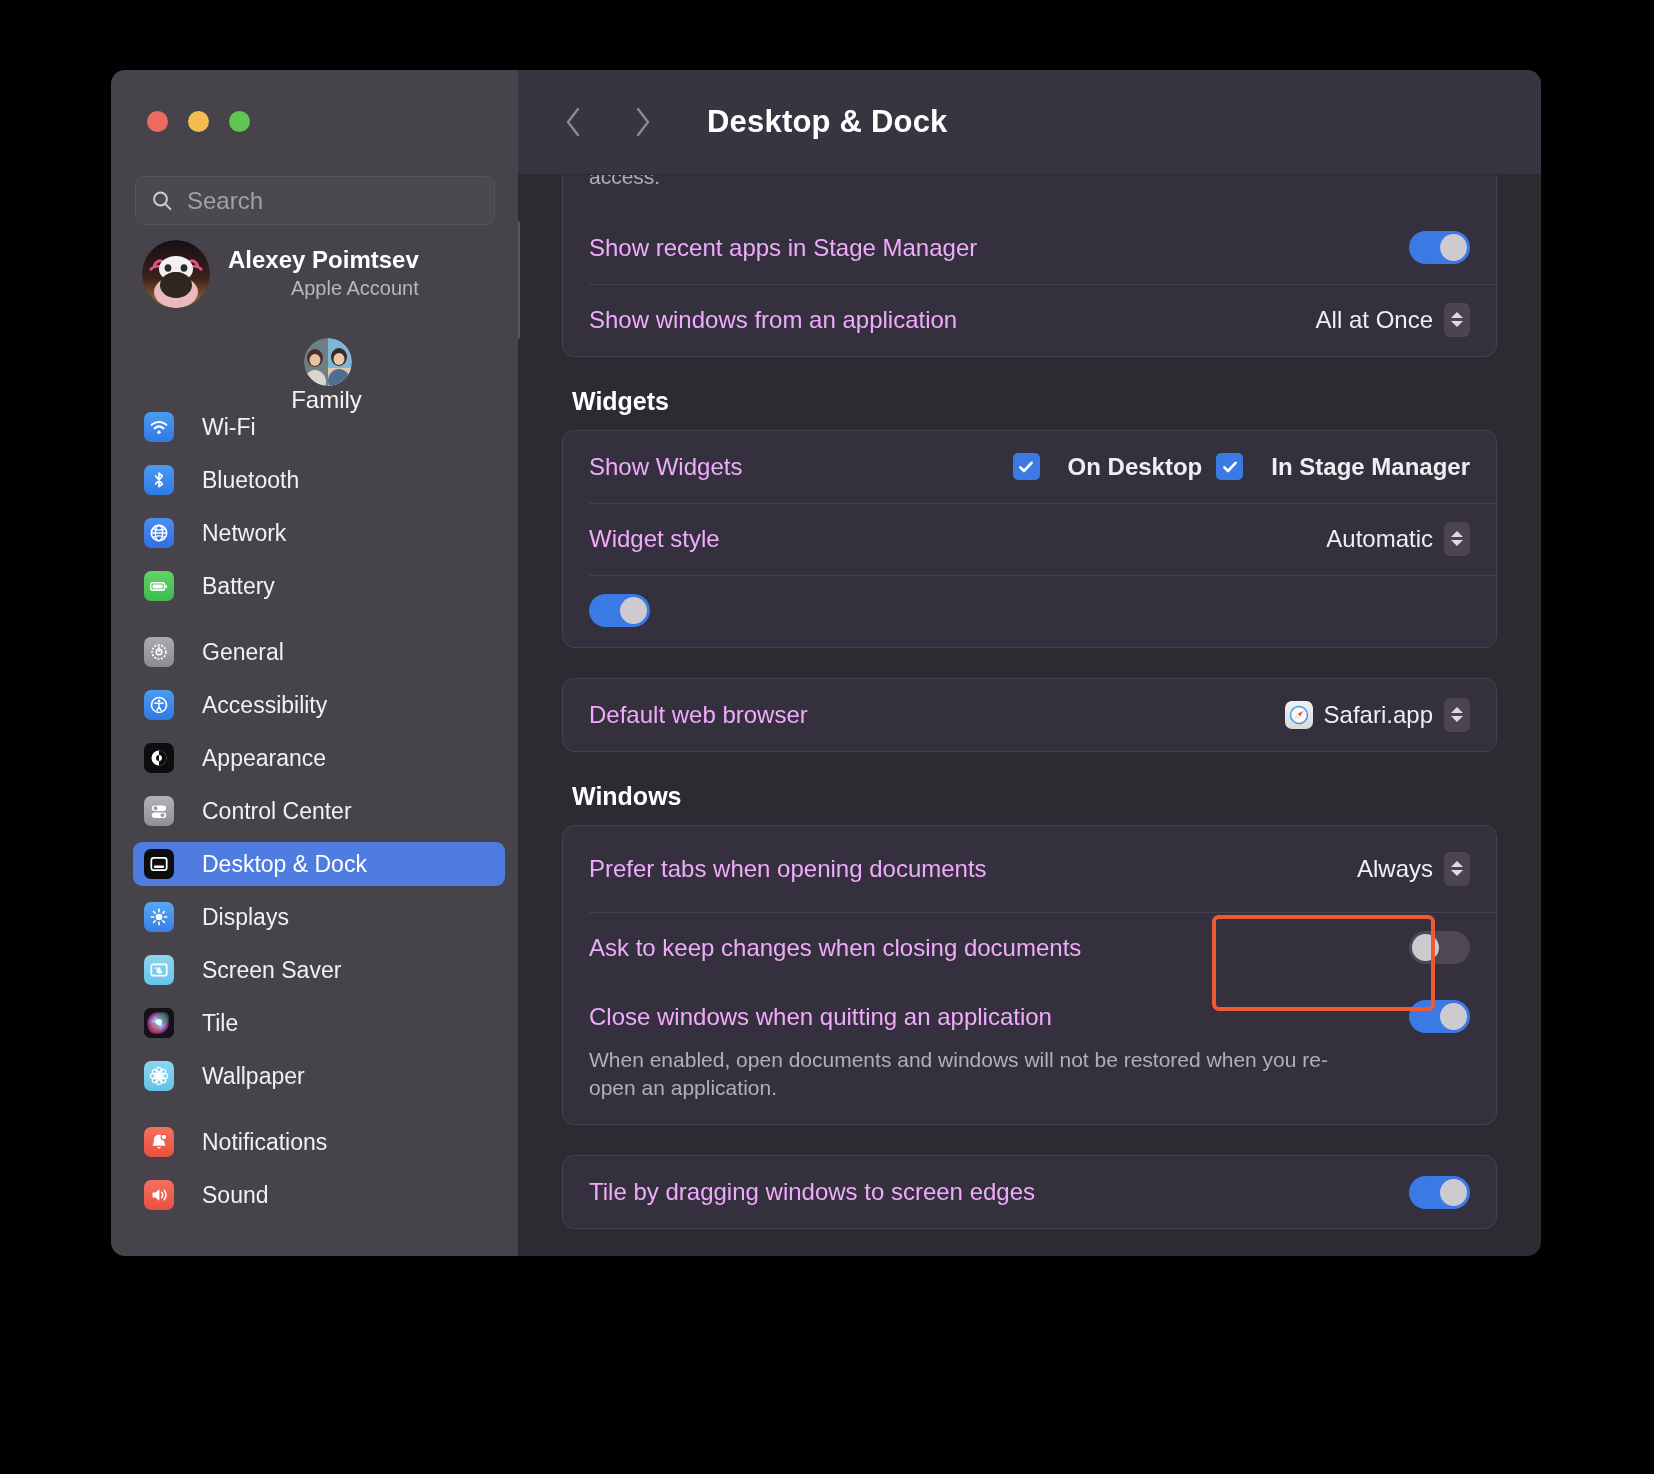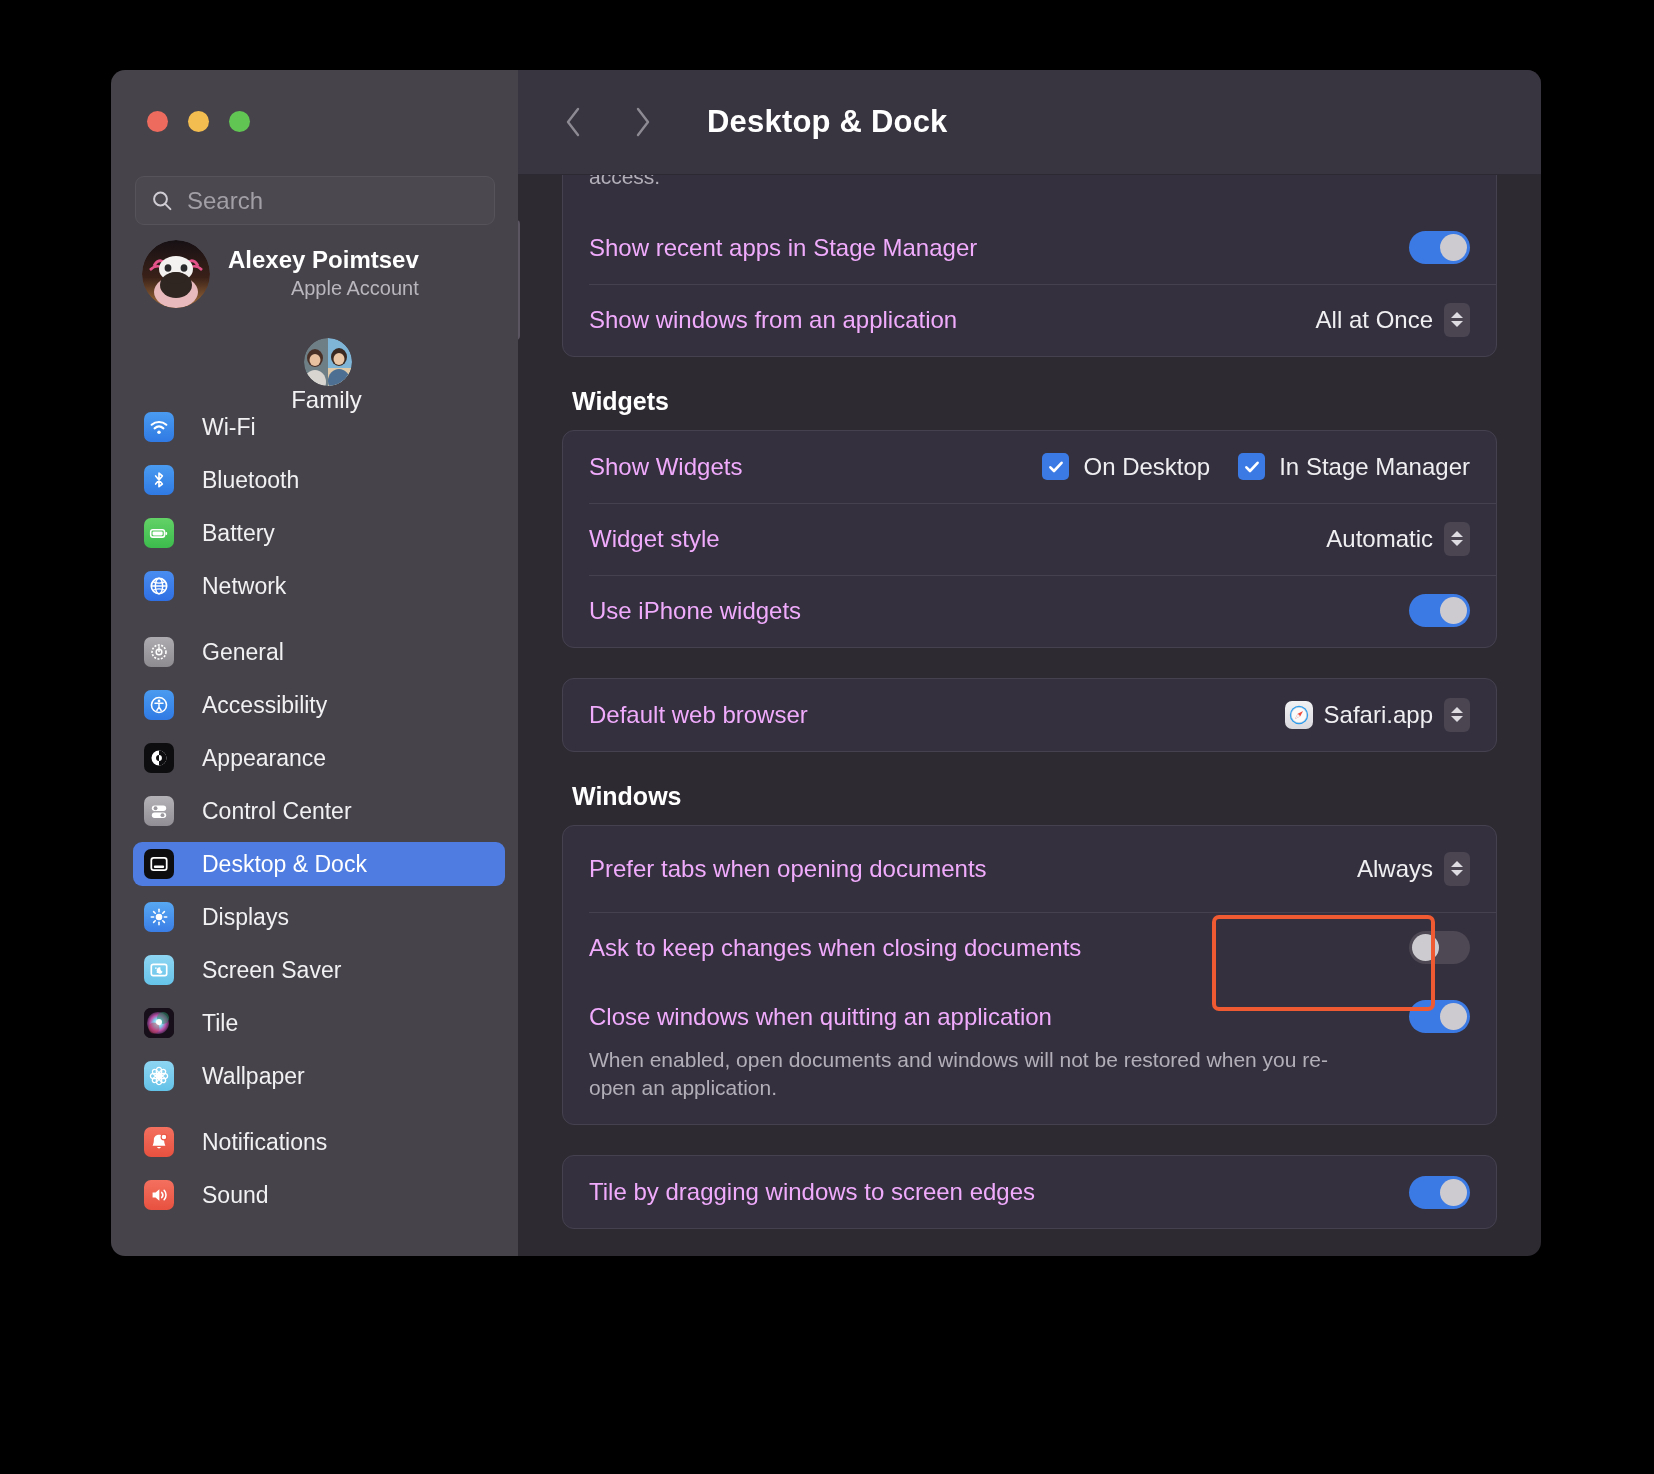--- a/index.html
+++ b/index.html
@@ -272,21 +272,21 @@
     display: flex; flex-direction: column;
     align-items: center; justify-content: center;
     gap: 3px;
     flex: 0 0 26px;
   }
   .chev { width: 0; height: 0; }
   .chev.up { border-left: 6px solid transparent; border-right: 6px solid transparent; border-bottom: 6px solid #dedce1; }
   .chev.down { border-left: 6px solid transparent; border-right: 6px solid transparent; border-top: 6px solid #dedce1; }
 
   
-  .checkgroup { display: flex; align-items: center; gap: 14px; margin-left: 28px; }
+  .checkgroup { display: flex; align-items: center; gap: 28px; margin-left: 14px; font-weight: bold; }
   .checkbox {
     width: 27px; height: 27px; border-radius: 5px;
     background: #3b7ae4;
     display: flex; align-items: center; justify-content: center;
     flex: 0 0 27px;
   }
   .checklabel { color: #efeef1; font-size: 24px; white-space: nowrap; }
 
   
   .safari-badge {
@@ -410,40 +410,40 @@
           </div>
           <div class="navitem">
             <span class="appicon" style="background:linear-gradient(180deg,#4a9bf0,#2f7ae4)">
               <svg width="20" height="20" viewBox="0 0 24 24" fill="none">
                 <path d="M8 7.2l8 9.6-4 3.2V3.8l4 3.4-8 9.6" stroke="#fff" stroke-width="2" stroke-linejoin="round" stroke-linecap="round" fill="none"></path>
               </svg>
             </span>
             <span class="label">Bluetooth</span>
           </div>
           <div class="navitem">
+            <span class="appicon" style="background:linear-gradient(180deg,#4a8df0,#2f6fe4)">
+              <svg width="22" height="22" viewBox="0 0 24 24" fill="none">
+                <circle cx="12" cy="12" r="8.4" stroke="#fff" stroke-width="1.8"></circle>
+                <ellipse cx="12" cy="12" rx="4" ry="8.4" stroke="#fff" stroke-width="1.6"></ellipse>
+                <line x1="3.6" y1="12" x2="20.4" y2="12" stroke="#fff" stroke-width="1.6"></line>
+                <path d="M5 7.2c4.4 2 9.6 2 14 0" stroke="#fff" stroke-width="1.4" fill="none"></path>
+                <path d="M5 16.8c4.4-2 9.6-2 14 0" stroke="#fff" stroke-width="1.4" fill="none"></path>
+              </svg>
+            </span>
+            <span class="label">Network</span>
+          </div>
+          <div class="navitem">
             <span class="appicon" style="background:linear-gradient(180deg,#63d267,#3cbb4c)">
               <svg width="24" height="24" viewBox="0 0 26 24" fill="none">
                 <rect x="4" y="8.5" width="15" height="8" rx="2.4" stroke="#fff" stroke-width="1.7"></rect>
                 <rect x="6" y="10.4" width="11" height="4.2" rx="1.2" fill="#fff"></rect>
                 <rect x="20" y="10.8" width="1.8" height="3.4" rx="0.9" fill="#fff"></rect>
               </svg>
             </span>
             <span class="label">Battery</span>
-          </div>
-          <div class="navitem">
-            <span class="appicon" style="background:linear-gradient(180deg,#4a8df0,#2f6fe4)">
-              <svg width="22" height="22" viewBox="0 0 24 24" fill="none">
-                <circle cx="12" cy="12" r="8.4" stroke="#fff" stroke-width="1.8"></circle>
-                <ellipse cx="12" cy="12" rx="4" ry="8.4" stroke="#fff" stroke-width="1.6"></ellipse>
-                <line x1="3.6" y1="12" x2="20.4" y2="12" stroke="#fff" stroke-width="1.6"></line>
-                <path d="M5 7.2c4.4 2 9.6 2 14 0" stroke="#fff" stroke-width="1.4" fill="none"></path>
-                <path d="M5 16.8c4.4-2 9.6-2 14 0" stroke="#fff" stroke-width="1.4" fill="none"></path>
-              </svg>
-            </span>
-            <span class="label">Network</span>
           </div>
         </div>
 
         <div class="navgroup">
           <div class="navitem">
             <span class="appicon" style="background:linear-gradient(180deg,#adabaf,#8d8b90)">
               <svg width="22" height="22" viewBox="0 0 24 24" fill="none">
                 <circle cx="12" cy="12" r="7.6" stroke="#fff" stroke-width="1.8" stroke-dasharray="2.2 1.6"></circle>
                 <circle cx="12" cy="12" r="3.1" stroke="#fff" stroke-width="1.6"></circle>
                 <line x1="12" y1="12" x2="12" y2="5.6" stroke="#fff" stroke-width="1.5"></line>
@@ -652,21 +652,20 @@
               <div class="rl">Widget style</div>
               <div class="popup">
                 <span>Automatic</span>
                 <span class="stepper">
                     <i class="chev up"></i>
                     <i class="chev down"></i>
                   </span>
               </div>
             </div>
             <div class="row">
-              <div class="rl">Use iPhone widgets</div>
               <div class="toggle on">
                   <div class="knob"></div>
                 </div>
             </div>
           </div>
 
           <div class="card">
             <div class="row">
               <div class="rl">Default web browser</div>
               <div class="popup">

